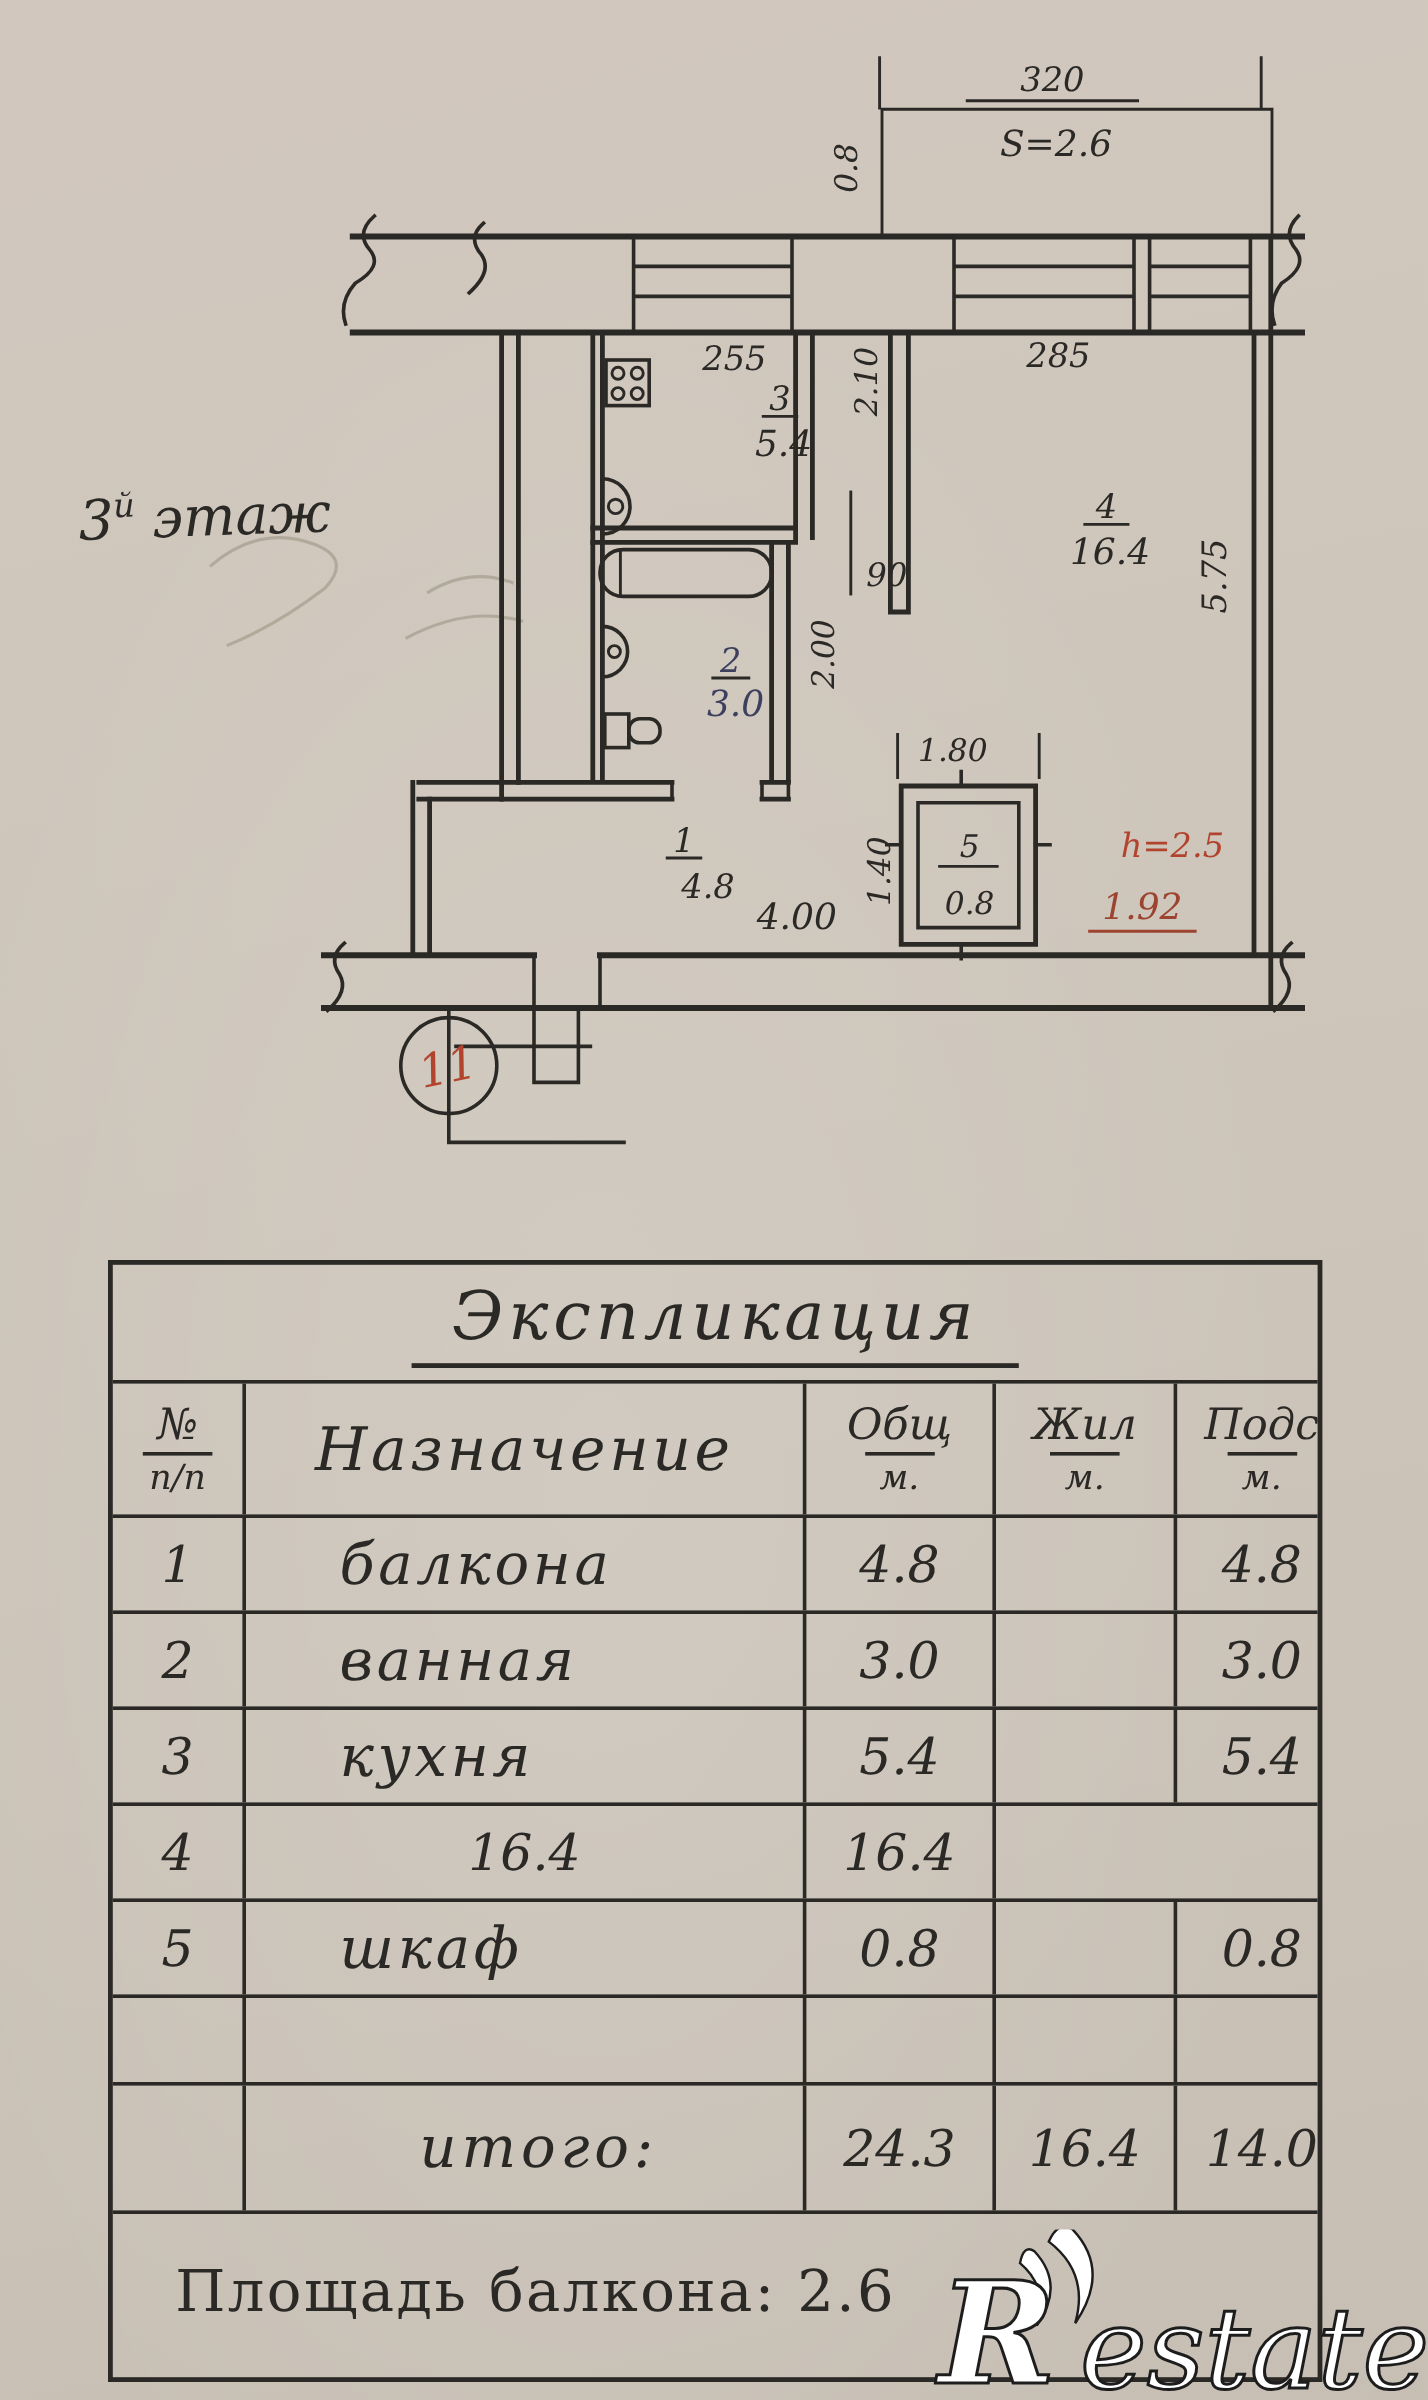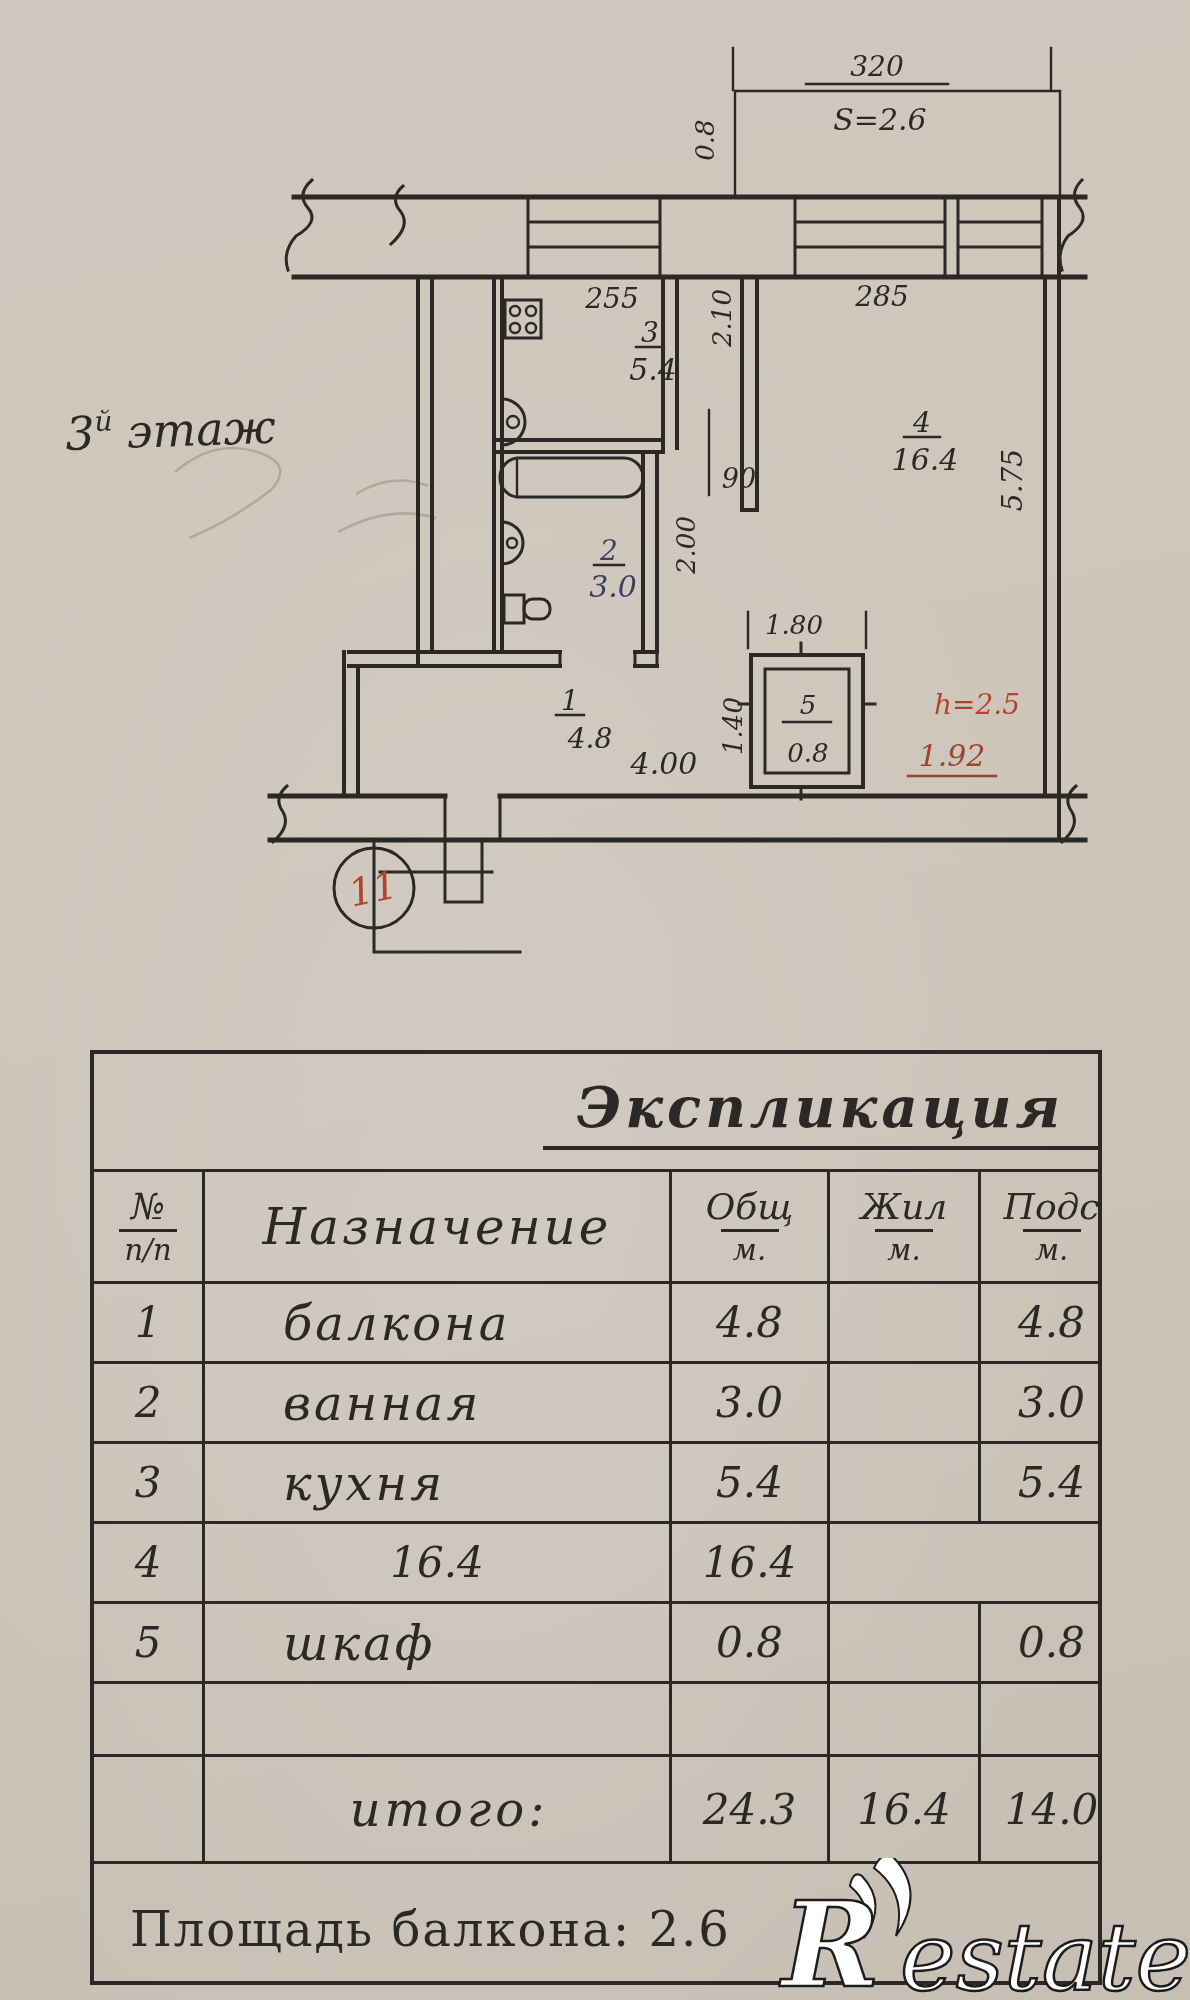--- a/index.html
+++ b/index.html
@@ -23,37 +23,37 @@
   
   #expl-table{
     position:absolute;left:90px;top:1050px;width:1012px;height:935px;
     border:4px solid #2b2926;box-sizing:border-box;color:#2b2926;
   }
   .t-row{display:grid;grid-template-columns:111px 467px 158px 151px 1fr;box-sizing:border-box;border-top:3px solid #2b2926;}
   .t-row:first-child{border-top:none;}
   .t-cell{border-right:3px solid #2b2926;display:flex;align-items:center;justify-content:center;
     font-style:italic;box-sizing:border-box;overflow:hidden;}
   .t-cell:last-child{border-right:none;padding-left:24px;}
-  .row-title{height:115px;display:flex;align-items:center;justify-content:flex-end;border-top:none;font-weight:bold;}
+  .row-title{height:96px;display:flex;align-items:center;justify-content:center;border-top:none;}
   .row-header{height:112px;}
   .row-data{height:80px;}
   .row-empty{height:73px;}
   .row-total{height:107px;}
   .row-footer{height:130px;display:flex;align-items:center;border-top:3px solid #2b2926;}
   .title-text{font-size:56px;font-style:italic;border-bottom:4px solid #2b2926;padding:0 34px 6px 34px;letter-spacing:4px;}
   .hdr-stack{display:flex;flex-direction:column;align-items:center;line-height:1;}
   .hdr-top{font-size:36px;font-style:italic;}
   .hdr-bar{width:58px;border-top:3px solid #2b2926;margin:4px 0;}
   .hdr-bottom{font-size:29px;font-style:italic;}
   .hdr-name{font-size:50px;letter-spacing:3px;}
   .cell-num{font-size:42px;}
   .cell-name{justify-content:flex-start;padding-left:78px;font-size:48px;letter-spacing:3px;}
   .cell-val{font-size:42px;}
   .total-label{font-size:48px;letter-spacing:4px;padding-left:24px;}
-  .footer-text{font-size:48px;padding-left:36px;letter-spacing:2px;}
+  .footer-text{font-size:48px;padding-left:52px;letter-spacing:2px;}
   
   #watermark{position:absolute;left:778px;top:1858px;width:430px;height:145px;}
 </style>
 </head>
 <body>
 
 <div id="page">
 
   <svg width="1190" height="2000" viewBox="0 0 1190 2000" style="position:absolute;left:0;top:0;">
 

